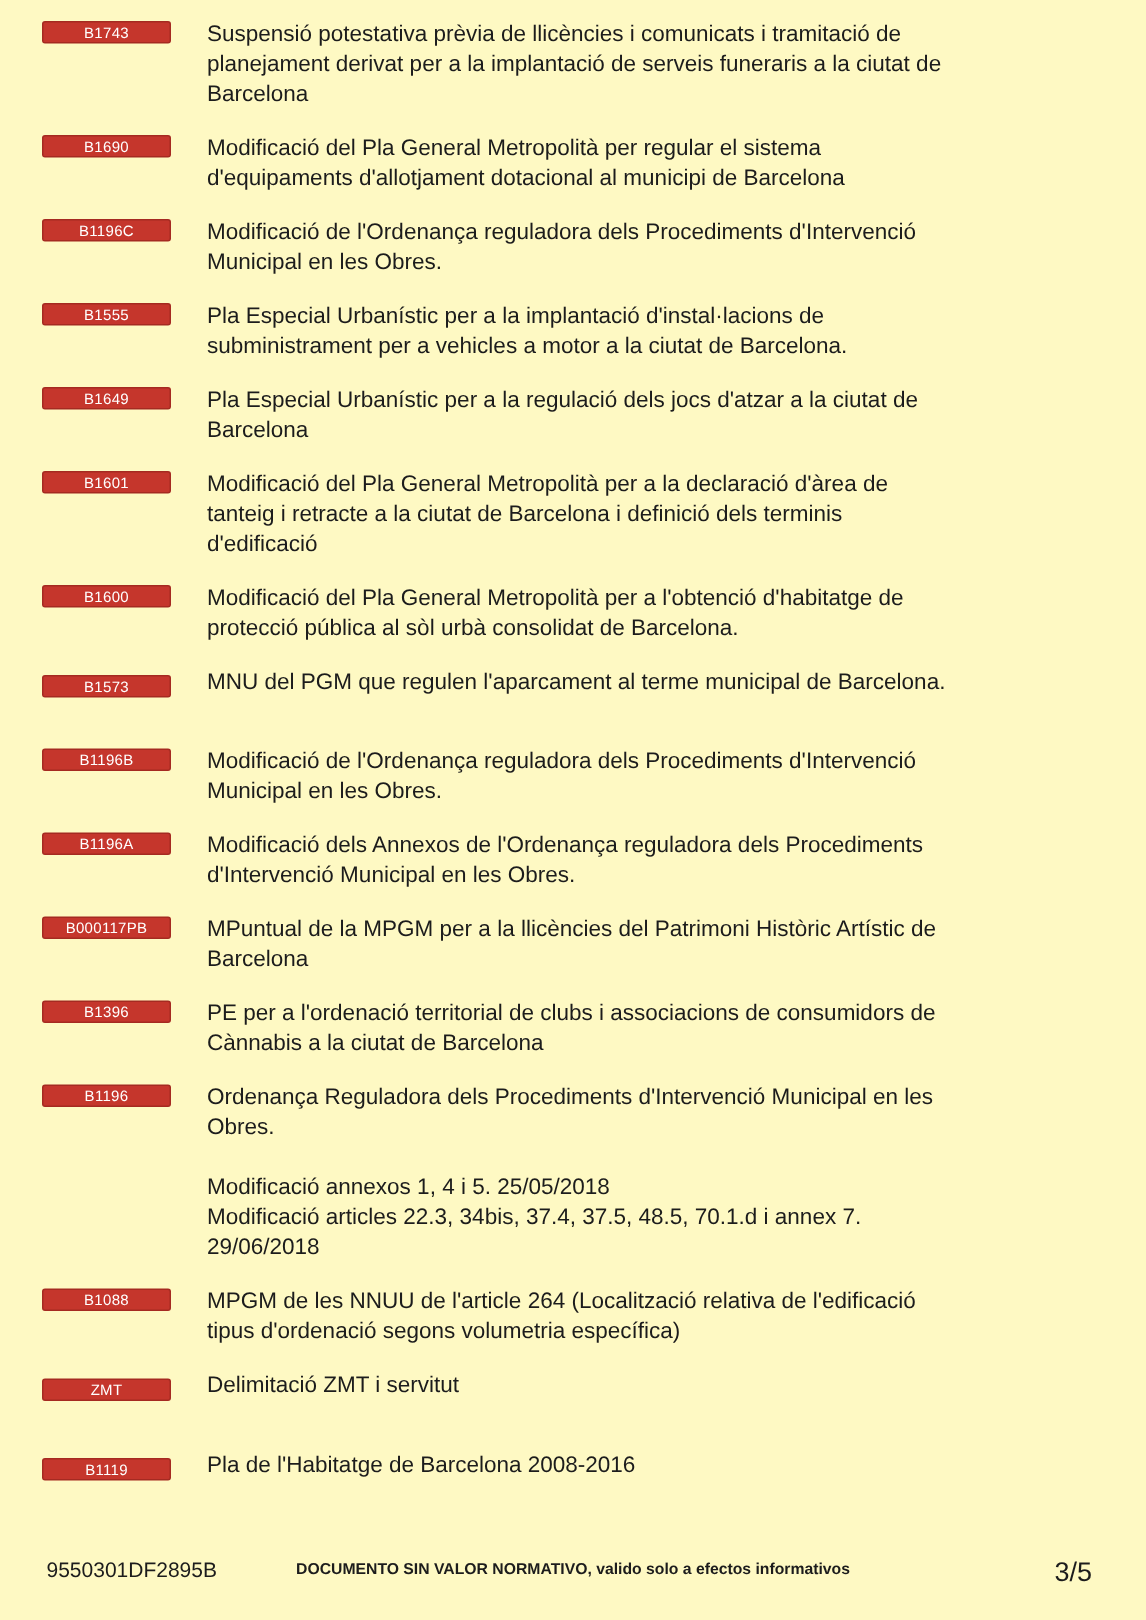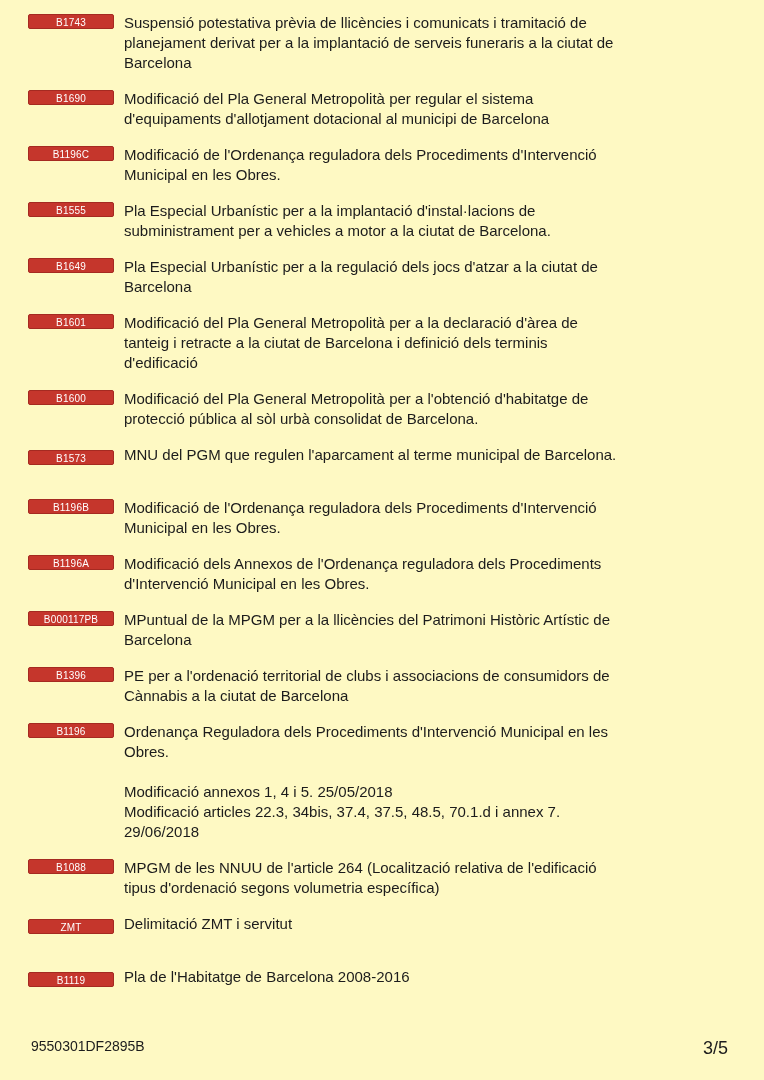--- a/index.html
+++ b/index.html
@@ -39,21 +39,21 @@
     border-radius: 2px;
     color: #ffffff;
     font-size: 10px;
     line-height: 15px;
     text-align: center;
     letter-spacing: 0.2px;
     box-sizing: border-box;
   }
   .item-body {
     flex: 1;
-    margin-left: 10px;
+    margin-left: 24px;
     min-width: 0;
   }
   .item-text {
     font-size: 15px;
     line-height: 20px;
     white-space: pre-line;
   }
   .item-note {
     font-size: 15px;
     line-height: 20px;
@@ -236,16 +236,17 @@
       <div class="badge">B1119</div>
       <div class="item-body">
         <div class="item-text">Pla de l'Habitatge de Barcelona 2008-2016</div>
 
       </div>
     </div>
   </div>
 
   <div class="footer">
     <div class="footer-id">9550301DF2895B</div>
+    <div class="footer-disclaimer">DOCUMENTO SIN VALOR NORMATIVO, valido solo a efectos informativos</div>
     <div class="footer-page">3/5</div>
   </div>
 
 </div>
 
 </body></html>

